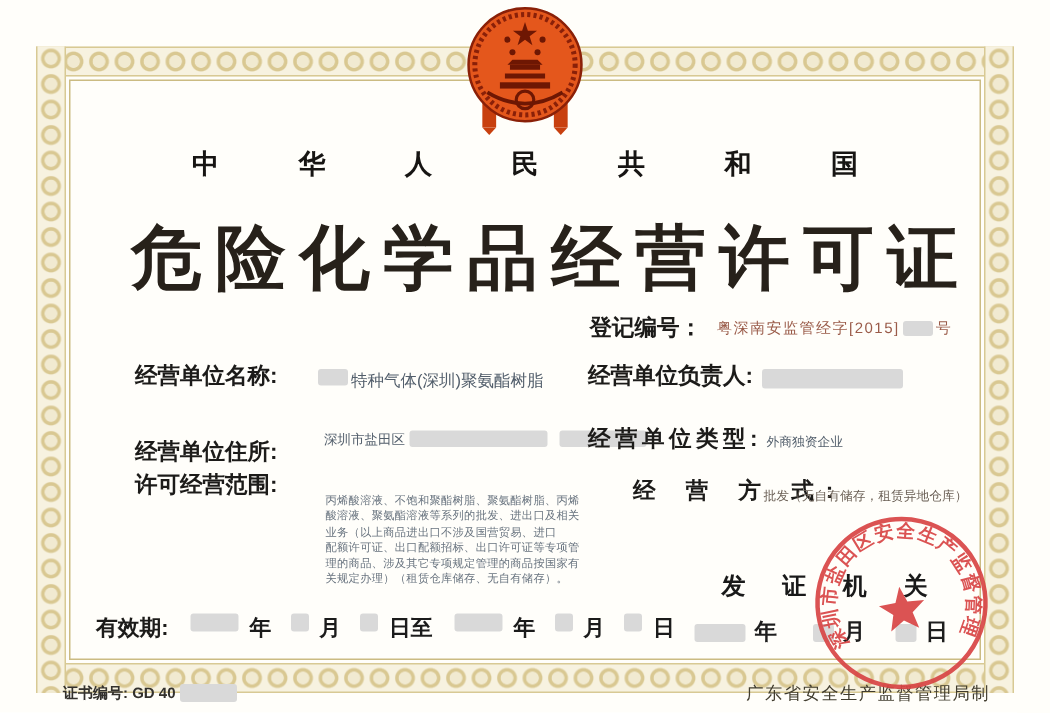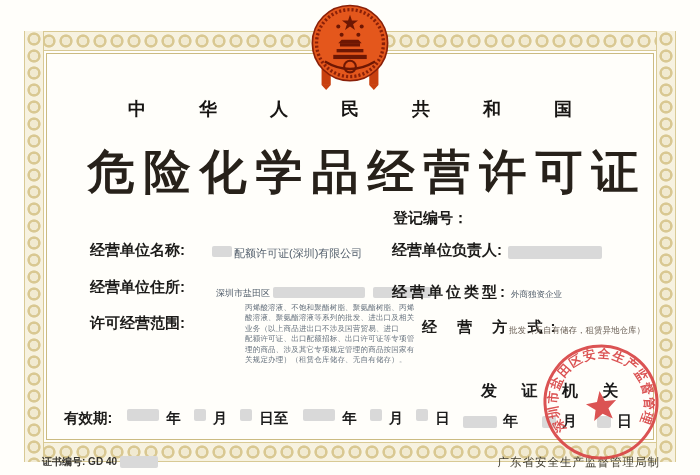--- a/index.html
+++ b/index.html
@@ -85,53 +85,58 @@
     <polygon points="36,48 64,48 60,44 40,44" fill="#6e1703"></polygon>
     <circle cx="50" cy="76" r="7" fill="none" stroke="#6e1703" stroke-width="2.5"></circle>
     <path d="M 20,70 Q 50,88 80,70" fill="none" stroke="#6e1703" stroke-width="3"></path>
   </svg>
 
   <div class="country">中 华 人 民 共 和 国</div>
   <div class="main-title">危险化学品经营许可证</div>
 
   <div class="reg-row">
     <span class="lbl">登记编号：</span>
+    <span class="reg-val">
+      <span>粤深南安监管经字[2015]</span>
+      <span class="redact" style="width:20px;height:10px;margin:0 2px;"></span>
+      <span>号</span>
+    </span>
   </div>
 
   <div class="row" style="left:90px;top:241px;">
     <span class="lbl">经营单位名称:</span>
   </div>
   <div class="row" style="left:212px;top:246px;font-size:11px;">
     <span class="redact" style="width:20px;height:11px;margin-right:2px;"></span>
-    <span class="val">配额许可证(深圳)有限公司</span>
+    <span class="val">特种气体(深圳)聚氨酯树脂</span>
   </div>
   <div class="row" style="left:392px;top:241px;">
     <span class="lbl">经营单位负责人:</span>
   </div>
   <span class="redact" style="position:absolute;left:508px;top:246px;width:94px;height:13px;"></span>
 
-  <div class="row" style="left:90px;top:278px;justify-content:flex-end;">
+  <div class="row" style="left:90px;top:292px;justify-content:flex-end;">
     <span class="lbl">经营单位住所:</span>
   </div>
   <div class="row" style="left:216px;top:287px;font-size:9px;">
     <span class="val">深圳市盐田区</span>
     <span class="redact" style="width:92px;height:11px;margin-left:3px;"></span>
     <span class="redact" style="width:58px;height:11px;margin-left:8px;"></span>
   </div>
   <div class="row" style="left:392px;top:283px;letter-spacing:3px;">
     <span class="lbl">经营单位类型:</span>
   </div>
   <div class="row" style="left:511px;top:289px;font-size:8.5px;">
     <span class="val">外商独资企业</span>
   </div>
 
   <div class="row" style="left:90px;top:314px;">
     <span class="lbl">许可经营范围:</span>
   </div>
-  <div class="scope-text" style="position:absolute;left:217px;top:303px;margin-left:28px;">
+  <div class="scope-text" style="position:absolute;left:217px;top:329px;">
     <div>丙烯酸溶液、不饱和聚酯树脂、聚氨酯树脂、丙烯</div>
     <div>酸溶液、聚氨酯溶液等系列的批发、进出口及相关</div>
     <div>业务（以上商品进出口不涉及国营贸易、进口</div>
     <div>配额许可证、出口配额招标、出口许可证等专项管</div>
     <div>理的商品、涉及其它专项规定管理的商品按国家有</div>
     <div>关规定办理）（租赁仓库储存、无自有储存）。</div>
   </div>
   <div class="row" style="left:379px;top:318px;letter-spacing:8px;margin-left:43px;">
     <span class="lbl">经 营 方 式:</span>
   </div>

